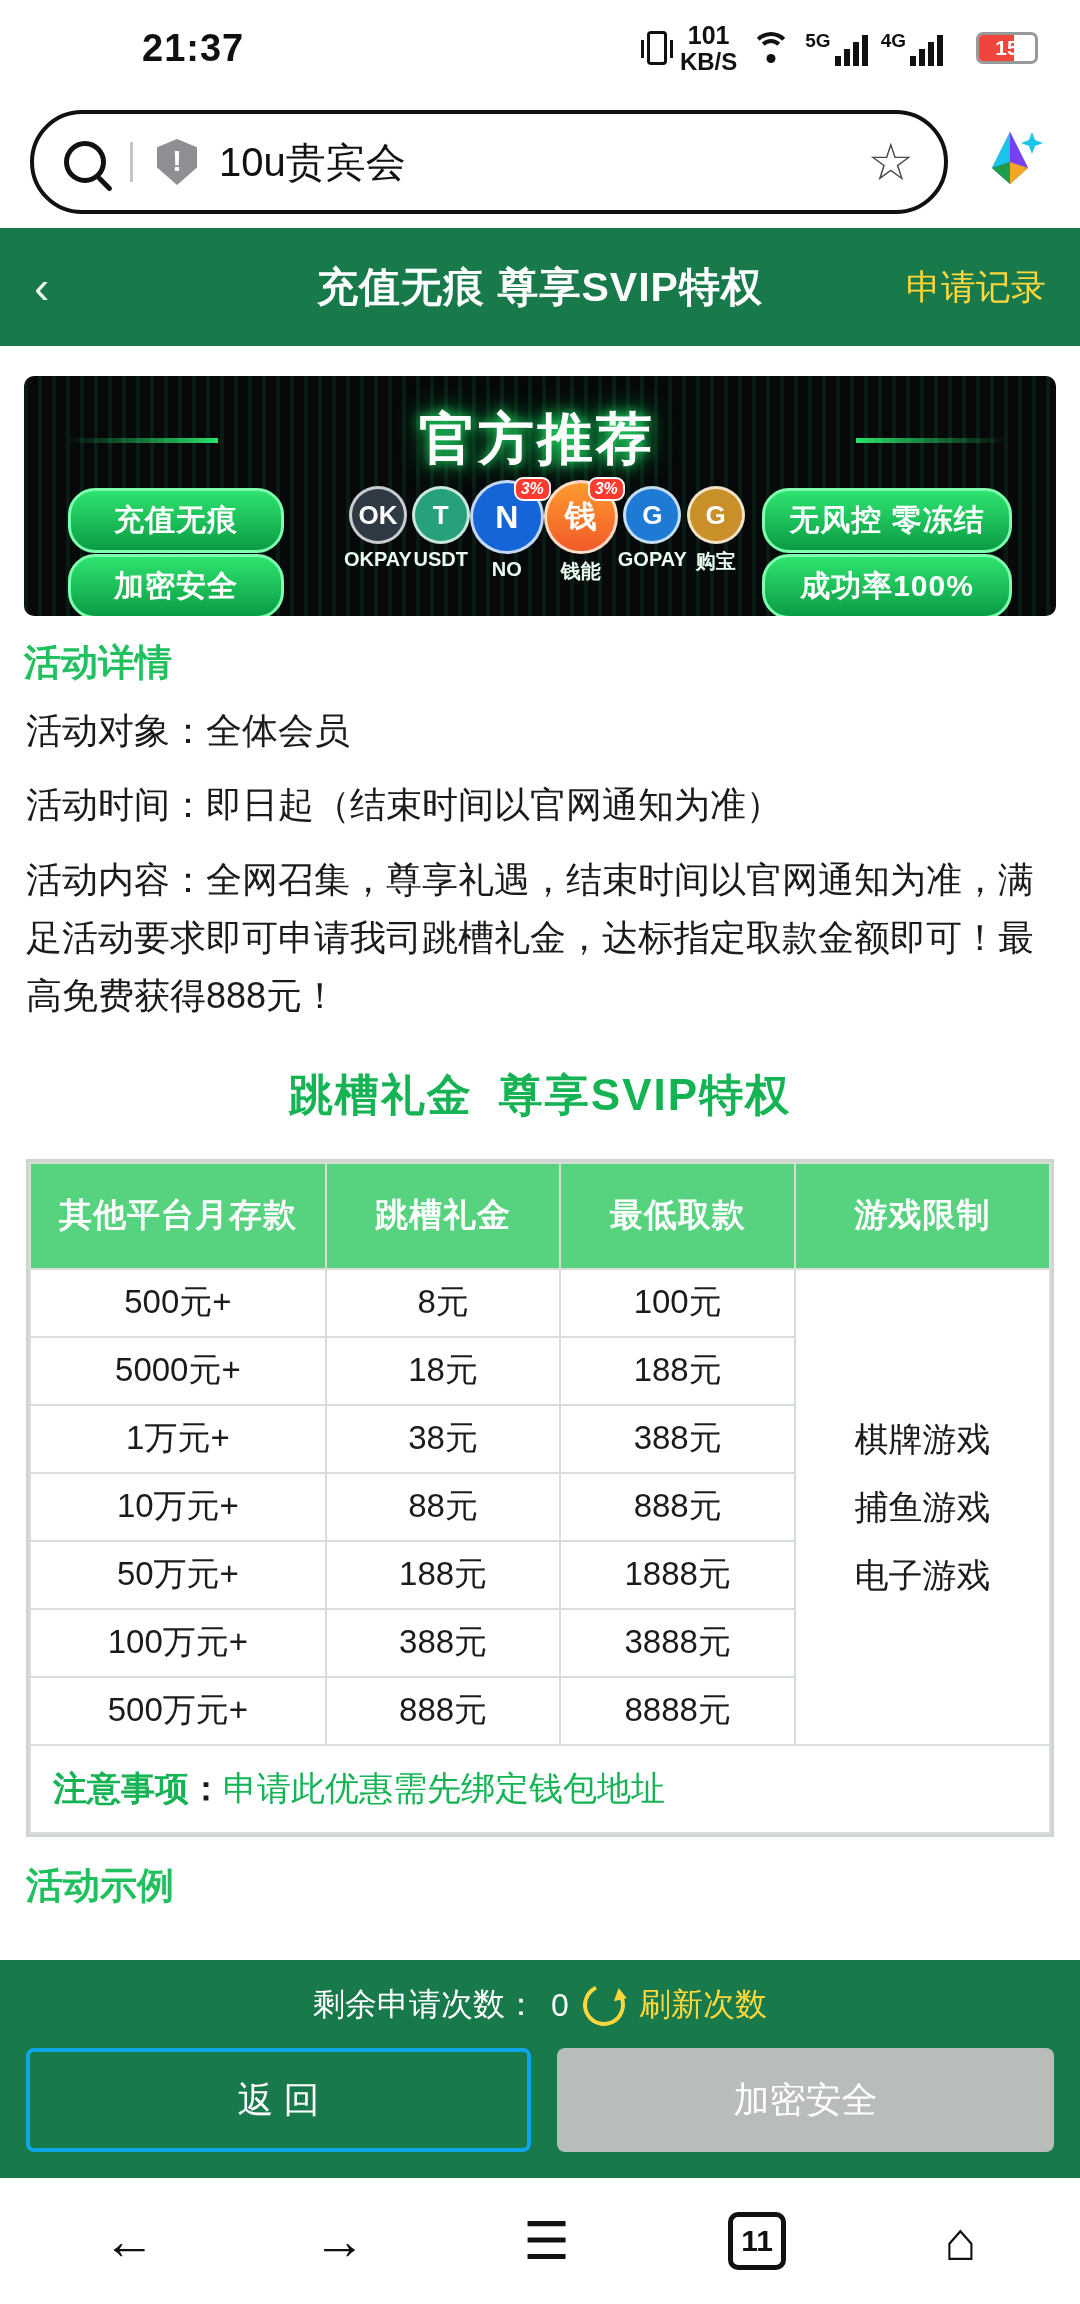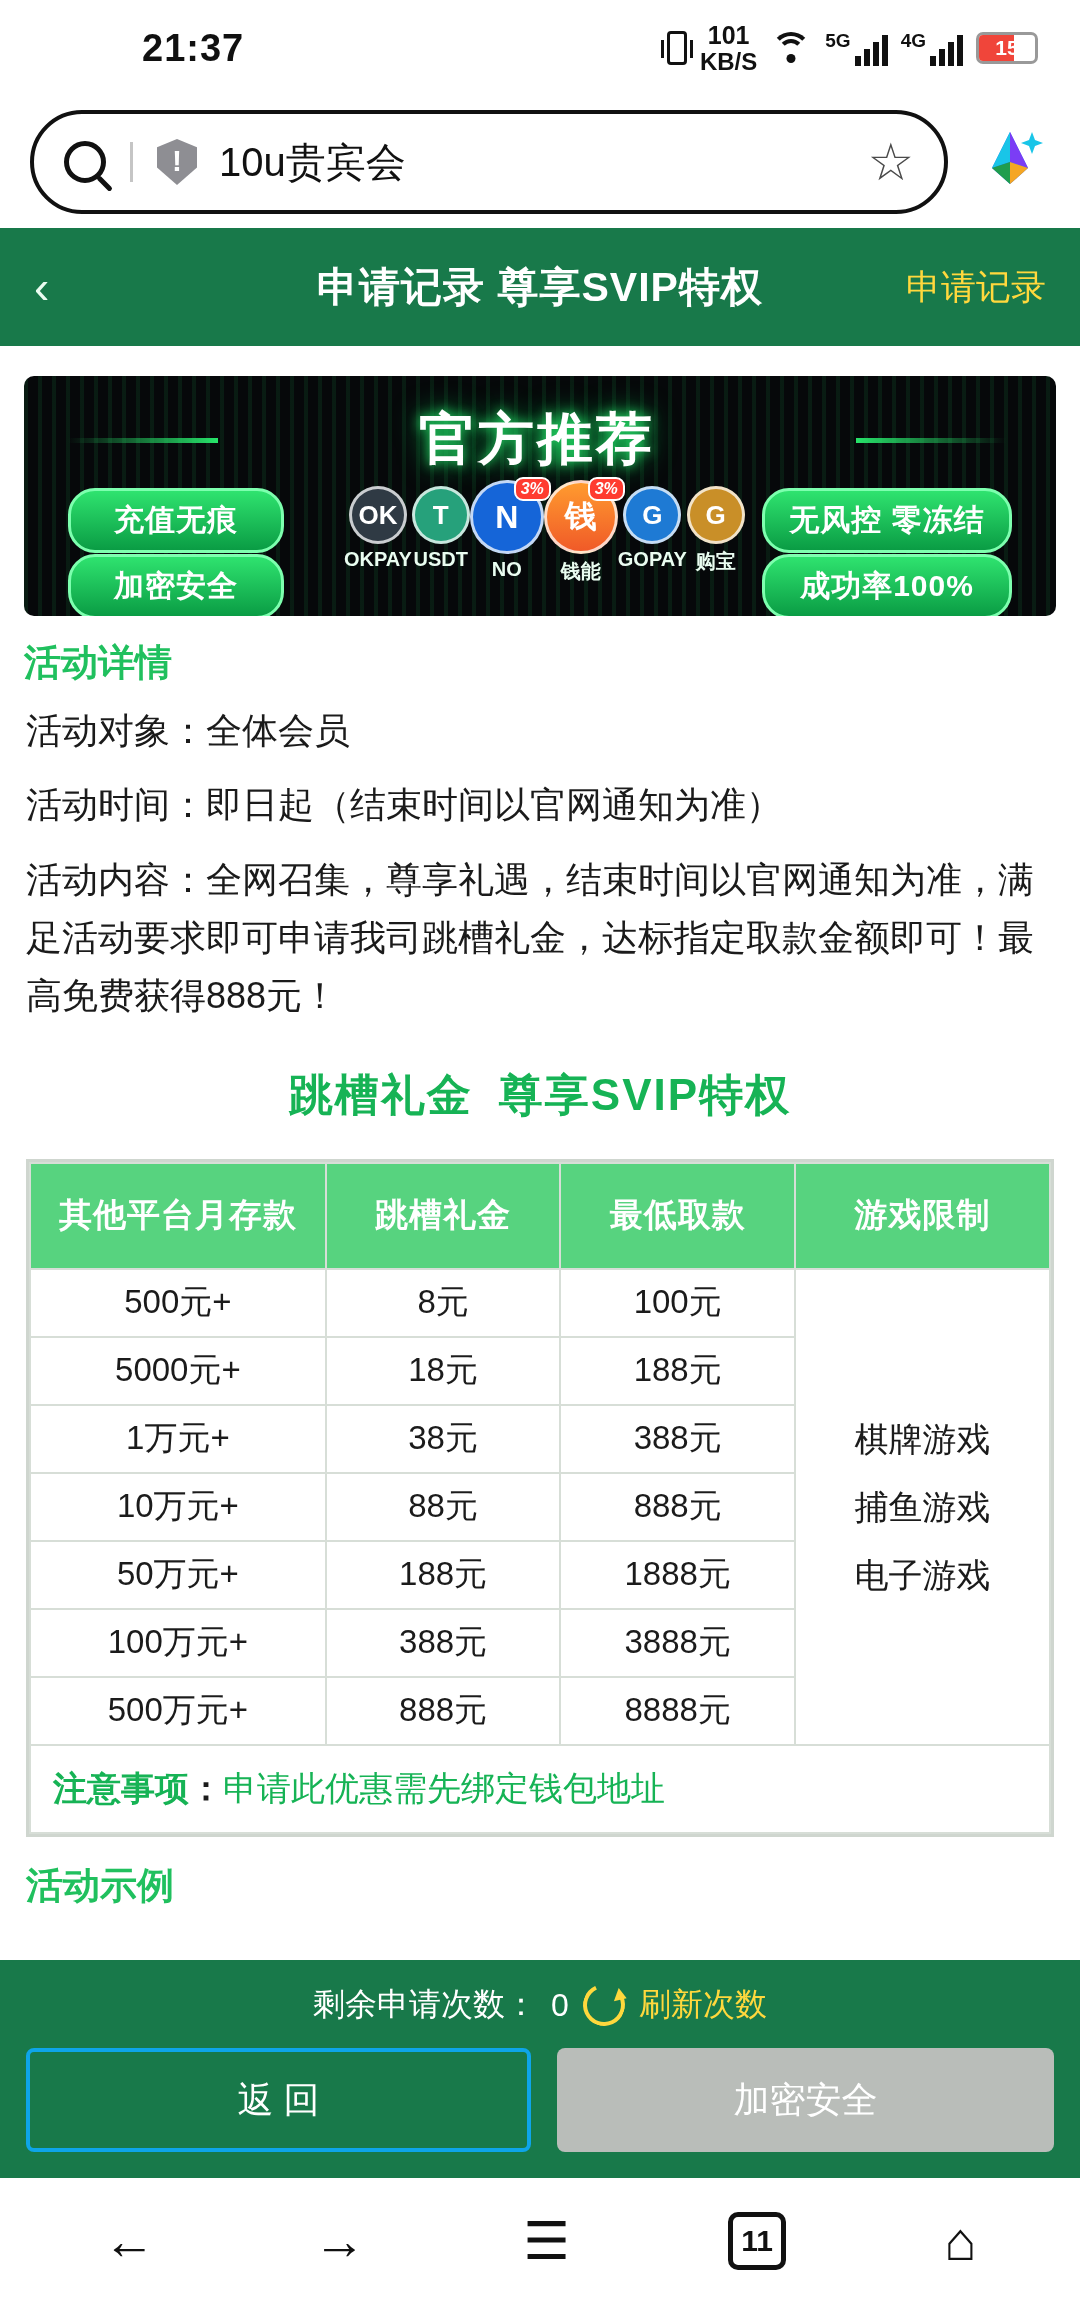--- a/index.html
+++ b/index.html
@@ -93,20 +93,21 @@
   .bars i:nth-child(3) { height: 24px; }
   .bars i:nth-child(4) { height: 31px; }
   .battery {
     width: 62px; height: 32px;
     border: 3px solid #999;
     border-radius: 7px;
     position: relative;
     display: flex;
     align-items: center;
     overflow: hidden;
+    margin-left: 20px;
   }
   .battery:after {
     content: "";
     position: absolute;
     right: -8px; top: 9px;
     width: 5px; height: 12px;
     background: #999;
     border-radius: 0 3px 3px 0;
   }
   .battery .fill {
@@ -552,21 +553,21 @@
         <path d="M40 10 L22 46 L40 40 Z" fill="#19c5e8"></path>
         <path d="M22 46 L40 62 L40 40 Z" fill="#1f9d4d"></path>
         <path d="M58 46 L40 62 L40 40 Z" fill="#f5a623"></path>
         <path d="M62 10 l3 8 8 3 -8 3 -3 8 -3 -8 -8 -3 8 -3 z" fill="#19c5e8"></path>
       </svg>
     </div>
   </div>
 
   <div class="app-header">
     <div class="back-chevron">‹</div>
-    <div class="app-title">申请记录 尊享SVIP特权</div>
+    <div class="app-title">充值无痕 尊享SVIP特权</div>
     <div class="apply-record">申请记录</div>
   </div>
 
   <div class="content">
     <div class="content-inner">
 
       <div class="banner">
         <div class="glowline"></div>
         <div class="banner-title">官方推荐</div>
 

